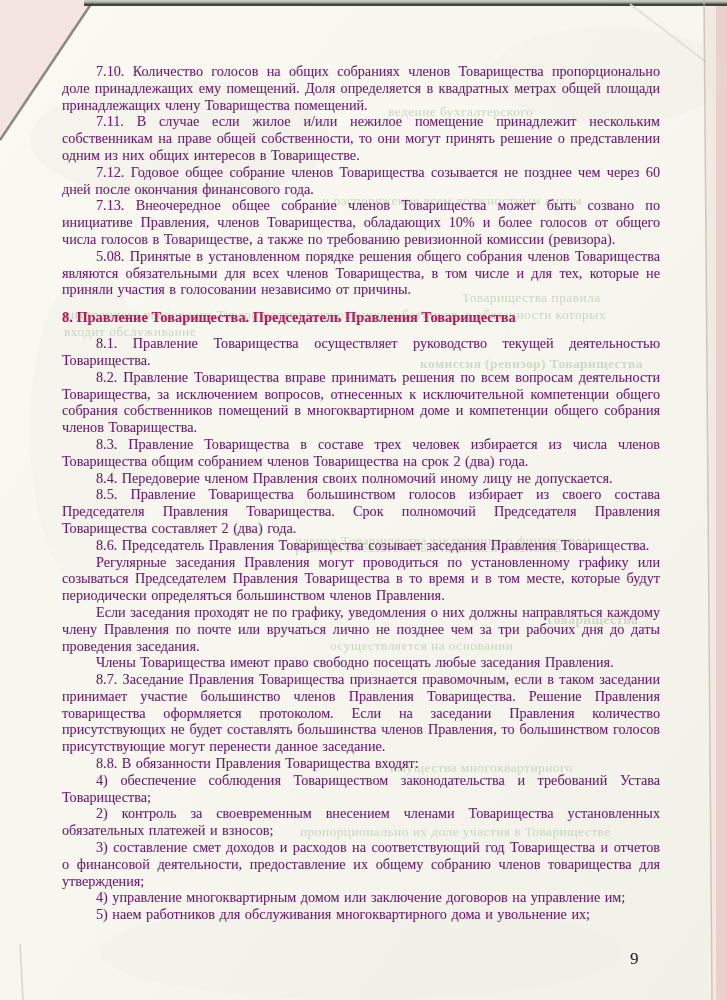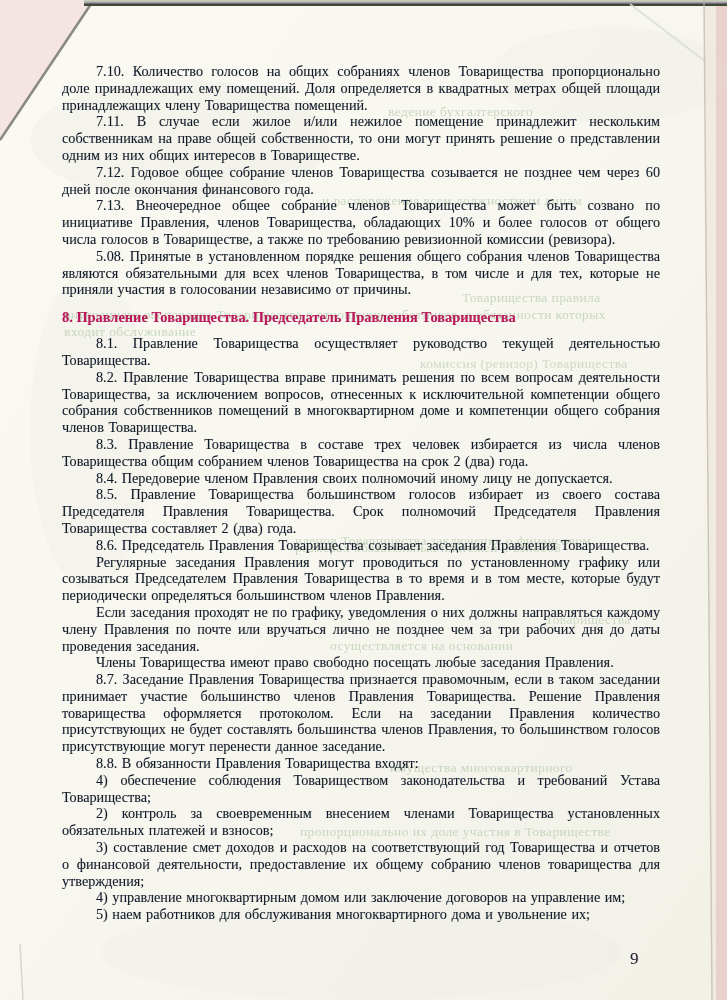--- a/index.html
+++ b/index.html
@@ -6,25 +6,25 @@
   .canvas{
     position:relative;width:727px;height:1000px;overflow:hidden;
     background:#eedad6;font-family:"Liberation Serif",serif;
   }
   .artifacts{position:absolute;left:0;top:0;z-index:0;}
   .bleed-layer{position:absolute;left:0;top:0;width:727px;height:1000px;z-index:1;pointer-events:none;}
   .bleed{
     position:absolute;font-family:"Liberation Serif",serif;font-size:13.5px;
     color:#6f9c67;opacity:.34;white-space:nowrap;filter:blur(.5px);letter-spacing:.4px;text-align:center;
   }
-  .bleed.bold{font-weight:normal;opacity:.3;}
+  .bleed.bold{font-weight:bold;opacity:.3;}
   .content{position:absolute;z-index:2;left:62px;top:63px;width:598px;}
   .para{
     margin:0;text-indent:34px;text-align:justify;
-    font-size:14.2px;line-height:16.8px;color:#0f172a;
+    font-size:14.2px;line-height:16.8px;color:#701a75;
     text-shadow:0.5px 0 rgba(70,150,50,.22), -0.5px 0 rgba(185,95,170,.16);
     word-spacing:1px;
   }
   .heading{
     margin:11px 0 9px;text-indent:0;text-align:left;font-weight:bold;
     font-size:14.4px;line-height:17px;color:#be185d;
     text-shadow:0.5px 0 rgba(70,150,50,.22), -0.5px 0 rgba(185,95,170,.16);
   }
   .pagenum{
     position:absolute;z-index:2;left:630px;top:949px;

